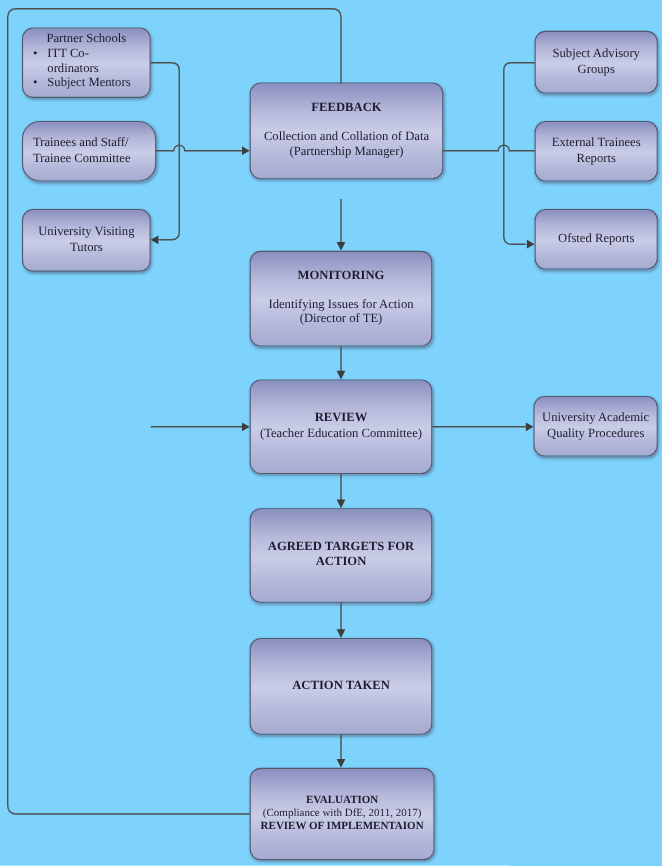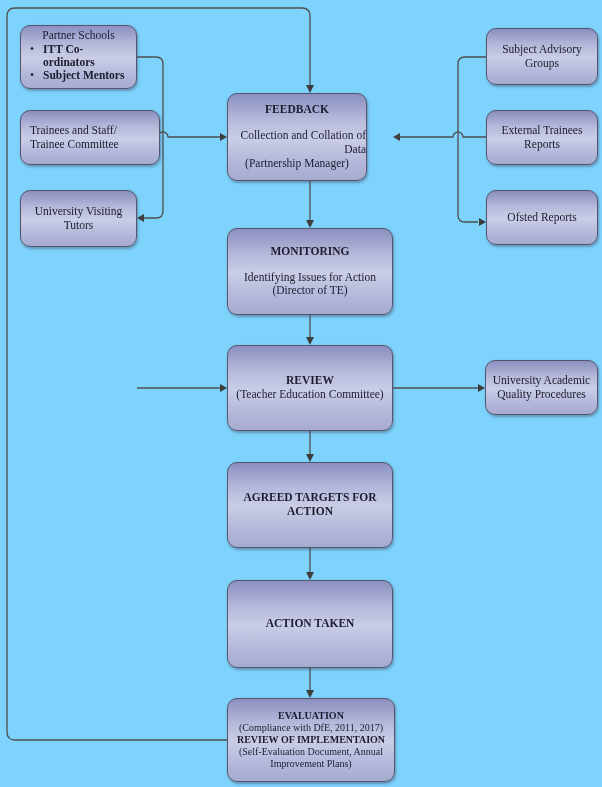--- a/index.html
+++ b/index.html
@@ -14,25 +14,25 @@
     background:linear-gradient(180deg,#8a8fbf 0%,#b4b7d9 28%,#cacde6 52%,#b4b8da 78%,#a6abd0 100%);
     box-shadow:1px 1.5px 2.5px rgba(70,70,100,0.45);
     display:flex;flex-direction:column;align-items:center;justify-content:center;
     text-align:center;font-size:11.5px;line-height:1.2;
   }
   .box .t{font-weight:700;}
   .box .gap{height:12px;}
   .b-partner{left:20px;top:25px;width:117px;height:64px;justify-content:flex-start;padding-top:3px;}
   .b-partner .bl{display:flex;width:100%;text-align:left;line-height:1.15;}
   .b-partner .dot{width:22px;text-align:center;flex:0 0 22px;}
-  .b-partner .bt{width:82px;font-weight:bold;}
-  .b-trainees{left:20px;top:110px;width:140px;height:55px;align-items:flex-start;text-align:left;padding-left:9px;}
+  .b-partner .bt{width:82px;}
+  .b-trainees{left:20px;top:110px;width:122px;height:55px;align-items:flex-start;text-align:left;padding-left:9px;border-radius:16px;}
   .b-uvt{left:20px;top:190px;width:117px;height:57px;}
   .b-uvt .w{width:100px;}
-  .b-feedback{left:227px;top:93px;width:140px;height:88px;text-align:right;}
+  .b-feedback{left:227px;top:75px;width:176px;height:88px;}
   .b-monitoring{left:227px;top:228px;width:166px;height:87px;align-items:center;}
   .b-review{left:227px;top:345px;width:166px;height:86px;}
   .b-partnership{left:20px;top:360px;width:117px;height:57px;}
   .b-partnership .w{width:80px;}
   .b-uaqp{left:485px;top:360px;width:113px;height:55px;}
   .b-uaqp .w{width:106px;}
   .b-agreed{left:227px;top:462px;width:166px;height:86px;}
   .b-agreed .t{width:140px;}
   .b-action{left:227px;top:580px;width:166px;height:88px;}
   .b-eval{left:227px;top:698px;width:168px;height:84px;font-size:10px;line-height:1.22;}
@@ -129,21 +129,20 @@
   </div>
 
   <div class="box b-agreed">
     <div class="t">AGREED TARGETS FOR ACTION</div>
   </div>
 
   <div class="box b-eval">
     <div class="t">EVALUATION</div>
     <div>(Compliance with DfE, 2011, 2017)</div>
     <div class="t">REVIEW OF IMPLEMENTAION</div>
-    <div class="w">(Self-Evaluation Document, Annual Improvement Plans)</div>
   </div>
 
   <div class="box b-subject">
     <div class="w">Subject Advisory Groups</div>
   </div>
 
   <div class="box b-external">
     <div class="w">External Trainees Reports</div>
   </div>
 

